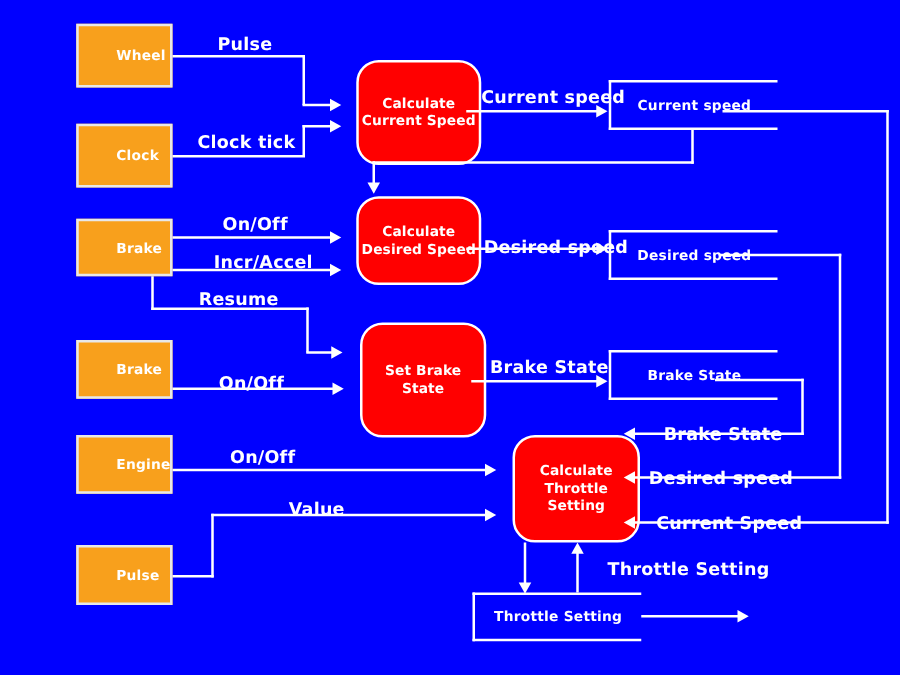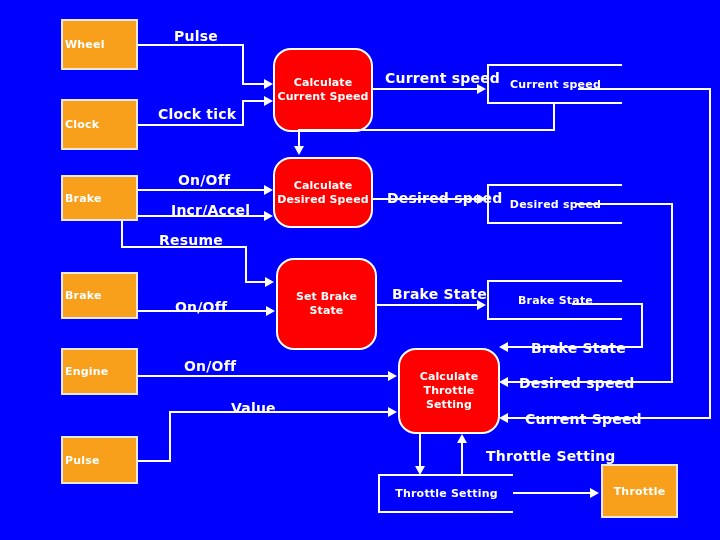--- a/index.html
+++ b/index.html
@@ -23,21 +23,21 @@
     border: 2px solid #e8e8e8;
     box-sizing: border-box;
     display: flex;
     align-items: center;
     color: #ffffff;
     font-size: 11px;
     font-weight: bold;
     letter-spacing: 0.2px;
   }
   .entity .lbl {
-    padding-left: 2px;
+    padding-left: 30px;
   }
   .entity.center-lbl {
     justify-content: center;
   }
   .entity.center-lbl .lbl { padding-left: 0; }
 
   
   .process {
     position: absolute;
     background: #ff0000;
@@ -46,20 +46,21 @@
     box-sizing: border-box;
     display: flex;
     align-items: center;
     justify-content: center;
     text-align: center;
     color: #ffffff;
     font-size: 11px;
     font-weight: bold;
     line-height: 1.25;
     letter-spacing: 0.1px;
+    margin-left: 12px;
   }
 
   
   .store {
     position: absolute;
     box-sizing: border-box;
     border-top: 2px solid #ffffff;
     border-bottom: 2px solid #ffffff;
     border-left: 2px solid #ffffff;
     display: flex;
@@ -137,23 +138,20 @@
   </div>
 
   <div class="entity" style="left:61px; top:348px; width:77px; height:47px;">
     <span class="lbl">Engine</span>
   </div>
 
   <div class="entity" style="left:61px; top:436px; width:77px; height:48px;">
     <span class="lbl">Pulse</span>
   </div>
 
-  <div class="entity center-lbl" style="left:601px; top:464px; width:77px; height:54px;">
-    <span class="lbl">Throttle</span>
-  </div>
 
   <div class="process" style="left:273px; top:48px; width:100px; height:84px;">
     <span>Calculate Current Speed</span>
   </div>
 
   <div class="process" style="left:273px; top:157px; width:100px; height:71px;">
     <span>Calculate Desired Speed</span>
   </div>
 
   <div class="process" style="left:276px; top:258px; width:101px; height:92px;">

